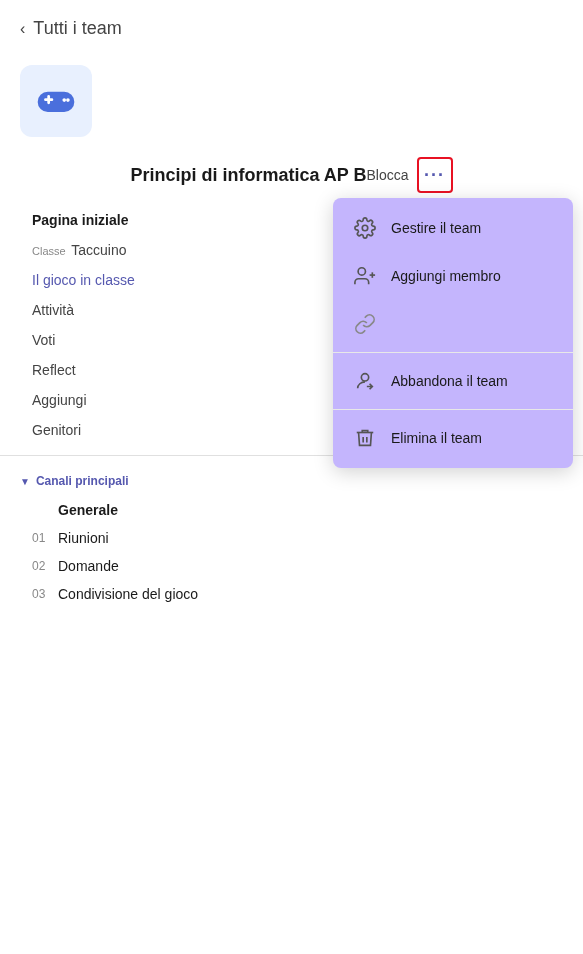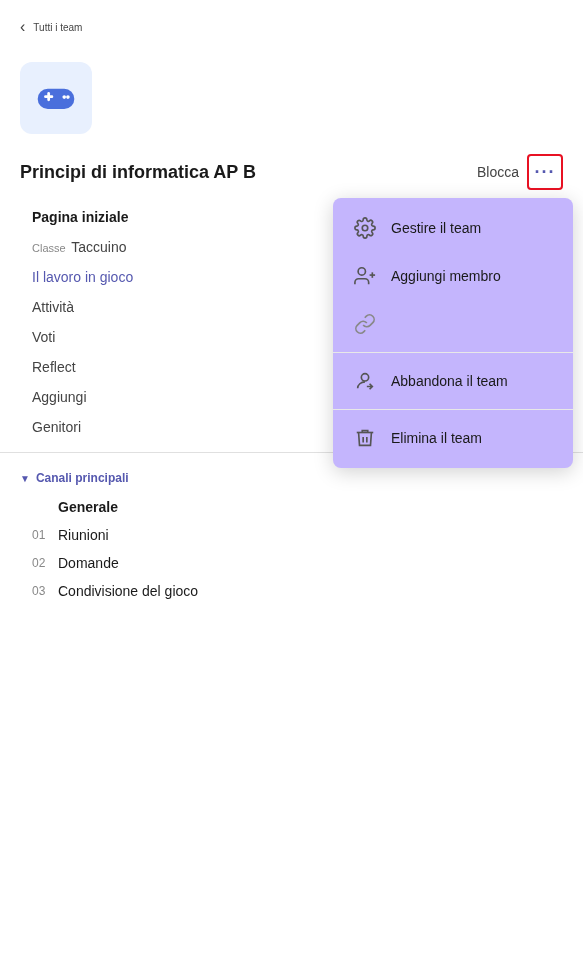--- a/index.html
+++ b/index.html
@@ -17,21 +17,21 @@
       align-items: center;
       padding: 18px 20px 10px 20px;
       gap: 8px;
       cursor: pointer;
     }
     .back-arrow {
       font-size: 16px;
       color: #444;
     }
     .back-label {
-      font-size: 10px;
+      font-size: 18px;
       color: #444;
     }
 
     .team-icon-container {
       padding: 16px 20px 12px 20px;
     }
     .team-icon {
       width: 72px;
       height: 72px;
       background: #e8f0fe;
@@ -41,21 +41,21 @@
       justify-content: center;
     }
     .team-icon svg {
       width: 44px;
       height: 44px;
     }
 
     .team-header {
       display: flex;
       align-items: center;
-      justify-content: space-between;
+      justify-content: center;
       padding: 8px 20px 4px 20px;
     }
     .team-title {
       font-size: 18px;
       font-weight: 600;
       color: #1a1a1a;
     }
     .header-right {
       display: flex;
       align-items: center;
@@ -217,21 +217,21 @@
     </div>
   </div>
 </div>
 
 <ul class="nav-list">
   <li class="nav-item bold">Pagina iniziale</li>
   <li class="nav-item">
     <span class="sub-label">Classe</span>
     Taccuino
   </li>
-  <li class="nav-item active">Il lavoro in gioco</li>
+  <li class="nav-item active">Il gioco in classe</li>
   <li class="nav-item">Attività</li>
   <li class="nav-item">Voti</li>
   <li class="nav-item">Reflect</li>
   <li class="nav-item">Aggiungi</li>
   <li class="nav-item">Genitori</li>
 </ul>
 
 <div class="divider"></div>
 
 <div class="section-header">

